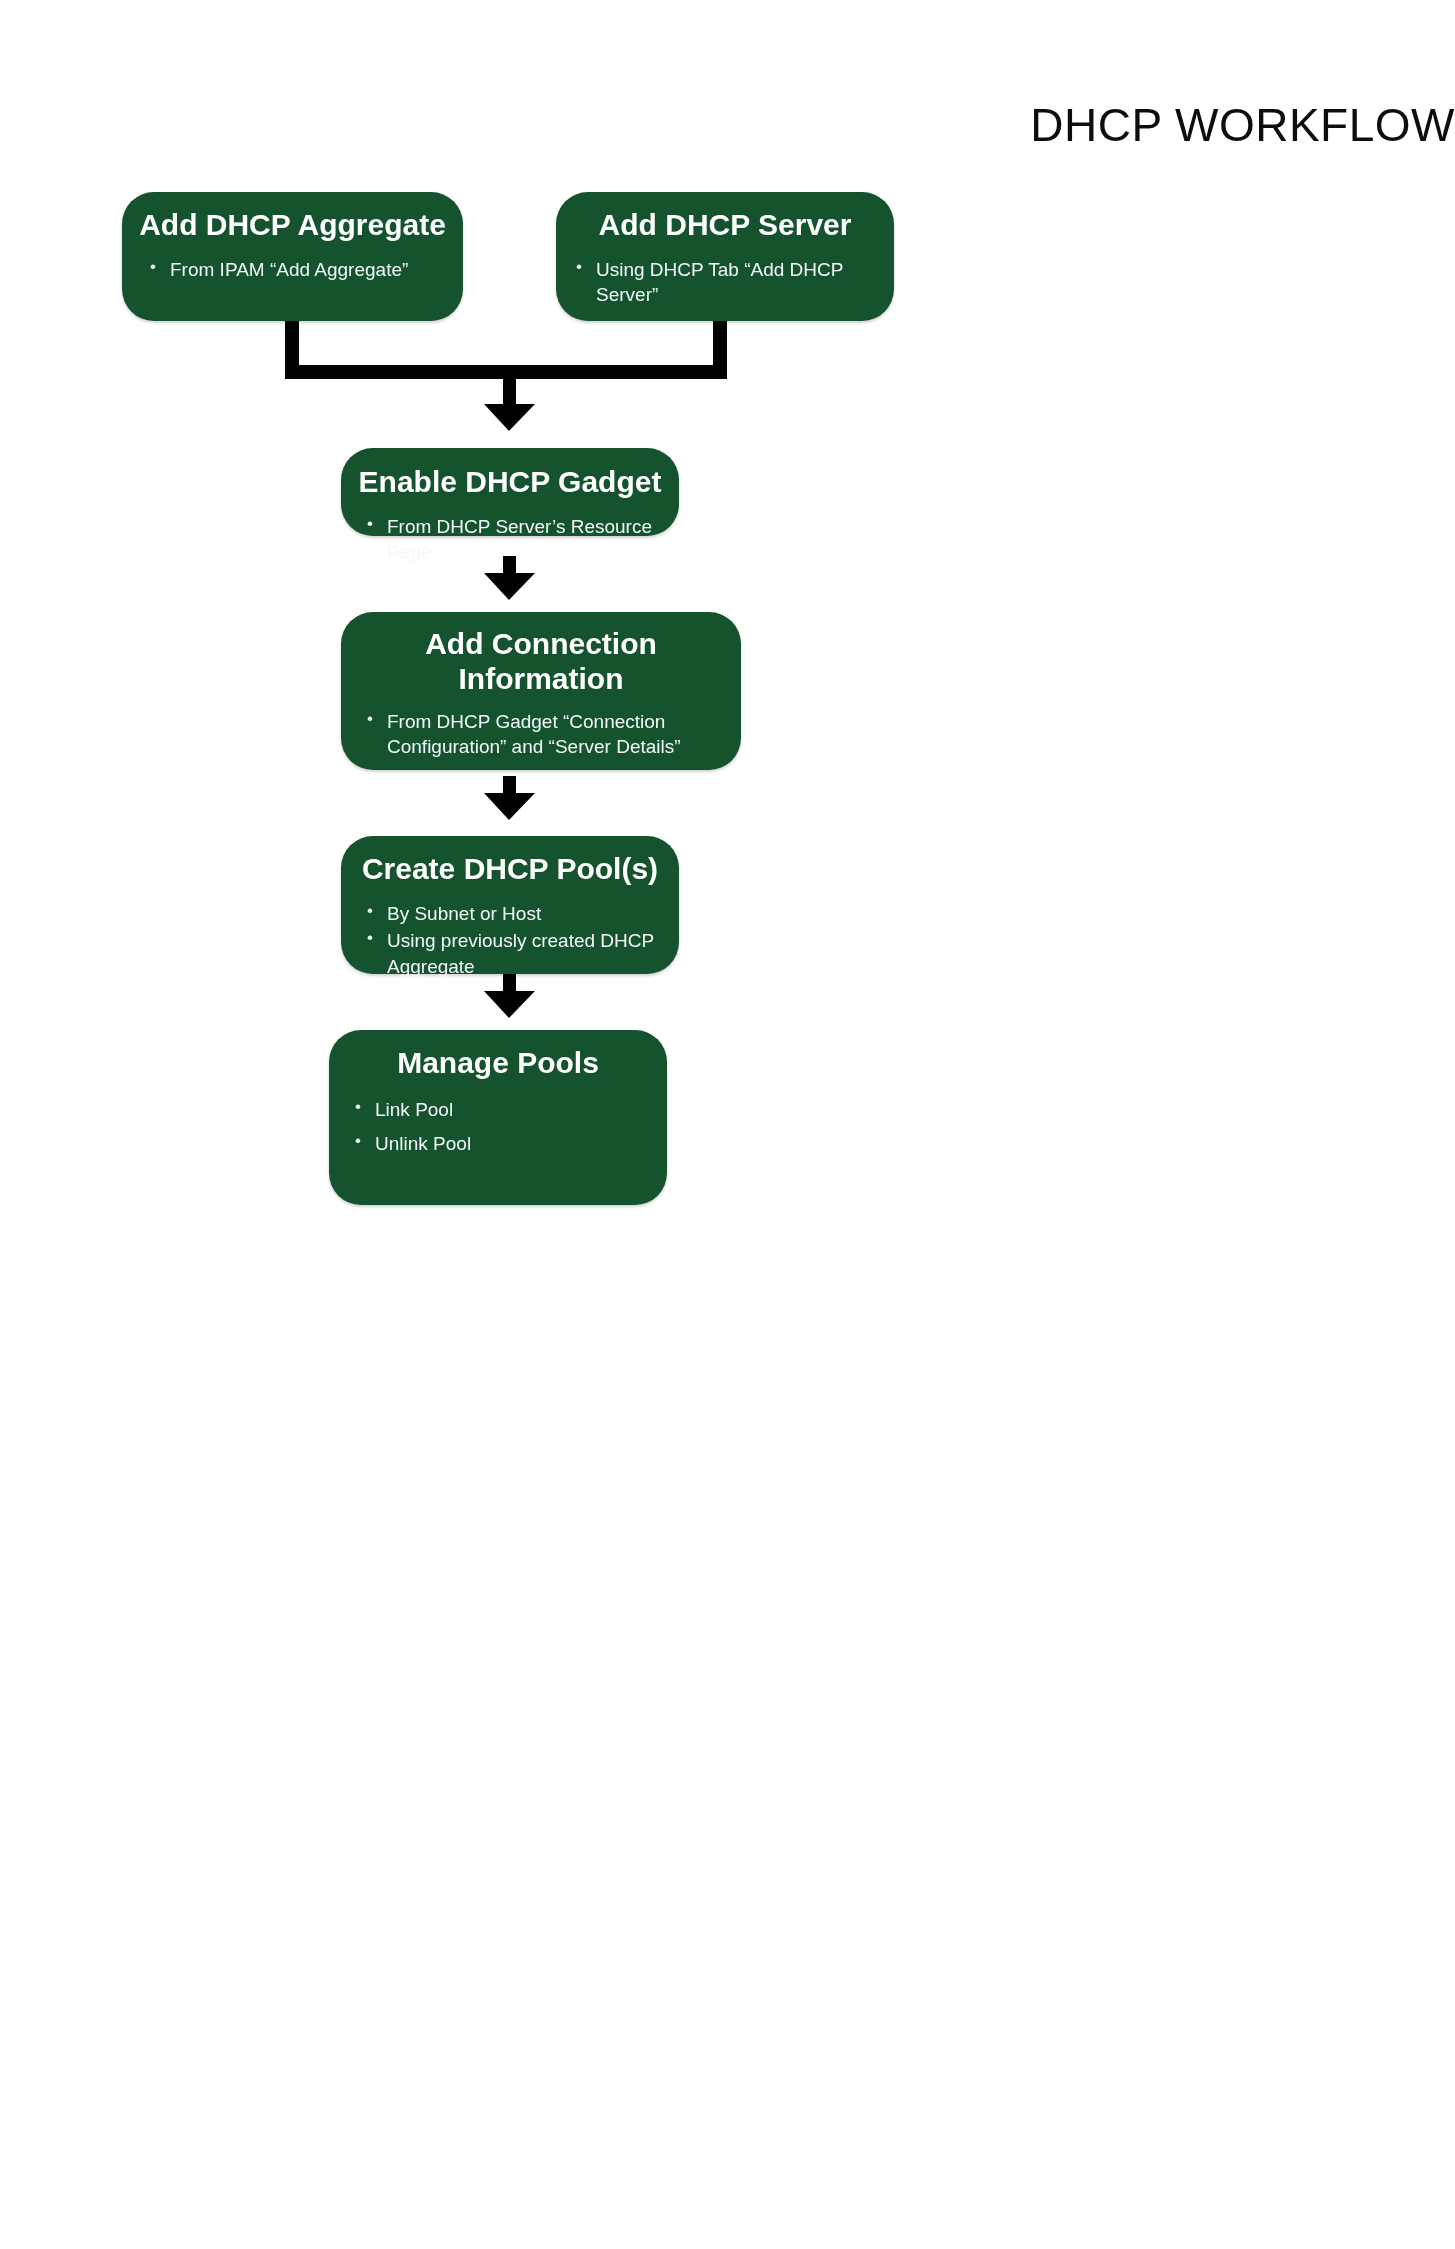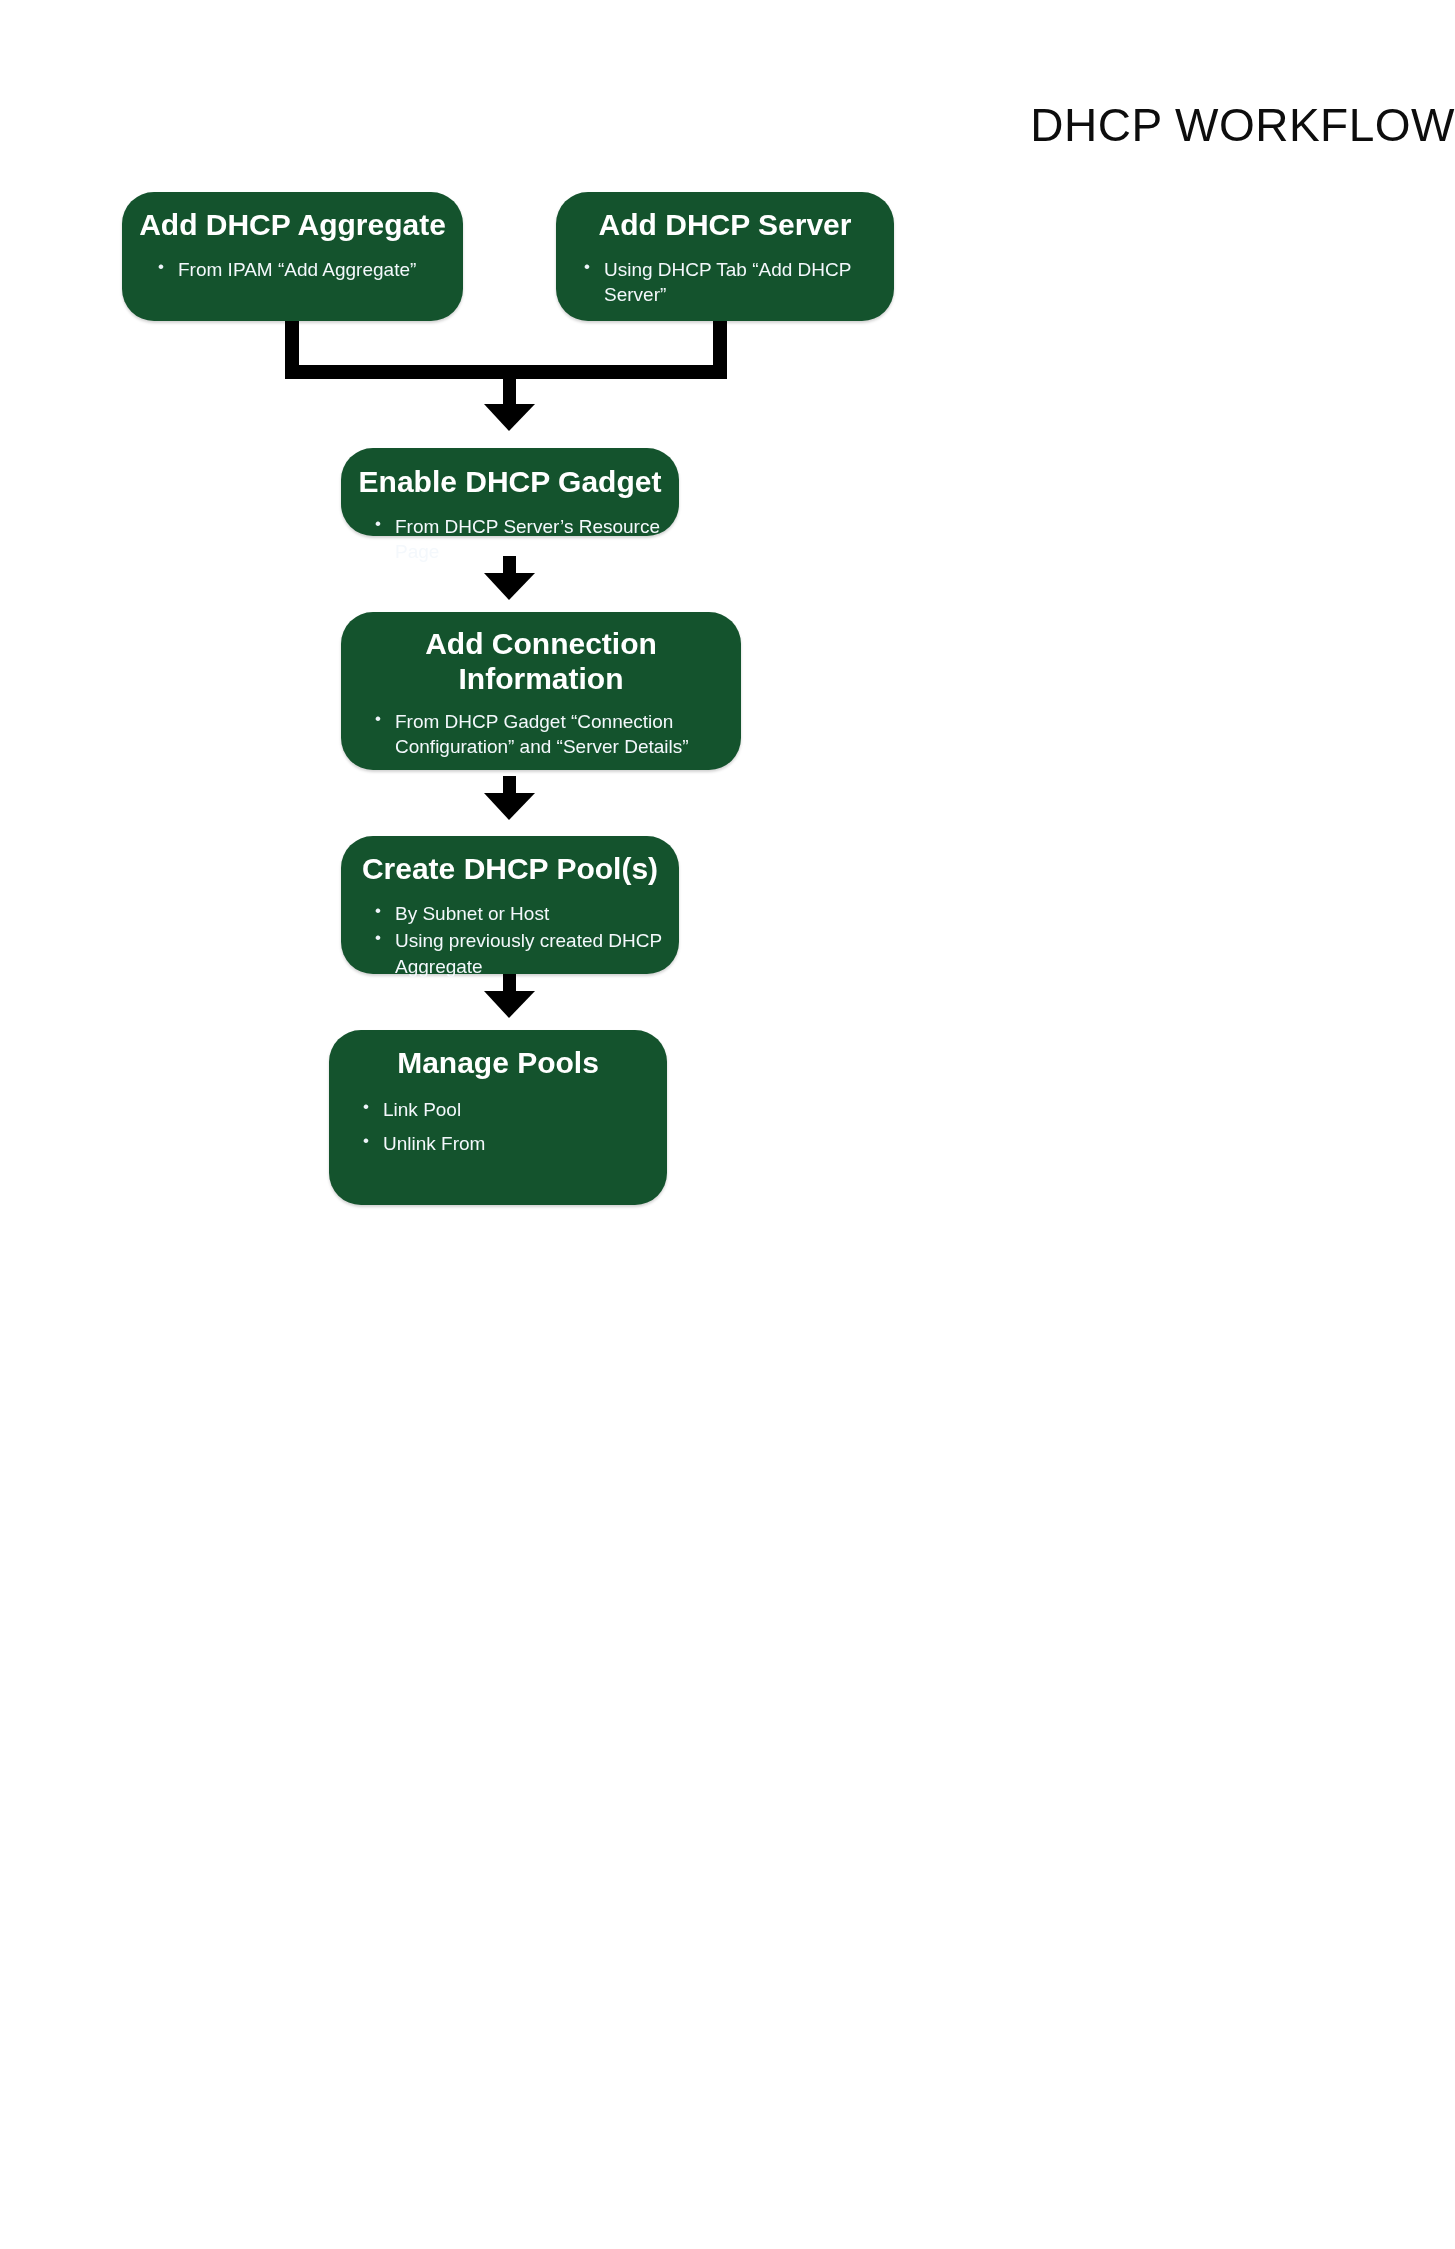--- a/index.html
+++ b/index.html
@@ -49,21 +49,21 @@
     text-align: center;
     font-weight: bold;
     font-size: 30px;
     line-height: 1.16;
     color: #ffffff;
     padding: 0 14px;
   }
 
   .node-bullets {
     list-style: none;
-    margin: 8px;
+    margin: 0;
     padding: 0;
   }
 
   .node-bullets li {
     position: relative;
     font-size: 19px;
     line-height: 1.35;
     color: #f4f8fc;
     padding-left: 26px;
     margin-bottom: 2px;
@@ -192,17 +192,17 @@
     <ul class="node-bullets">
       <li>By Subnet or Host</li>
       <li>Using previously created DHCP Aggregate</li>
     </ul>
   </div>
 
   <div class="node" id="node-manage-pools">
     <div class="node-title">Manage Pools</div>
     <ul class="node-bullets">
       <li>Link Pool</li>
-      <li>Unlink From</li>
+      <li>Unlink Pool</li>
     </ul>
   </div>
 
 </div>
 
 </body></html>

